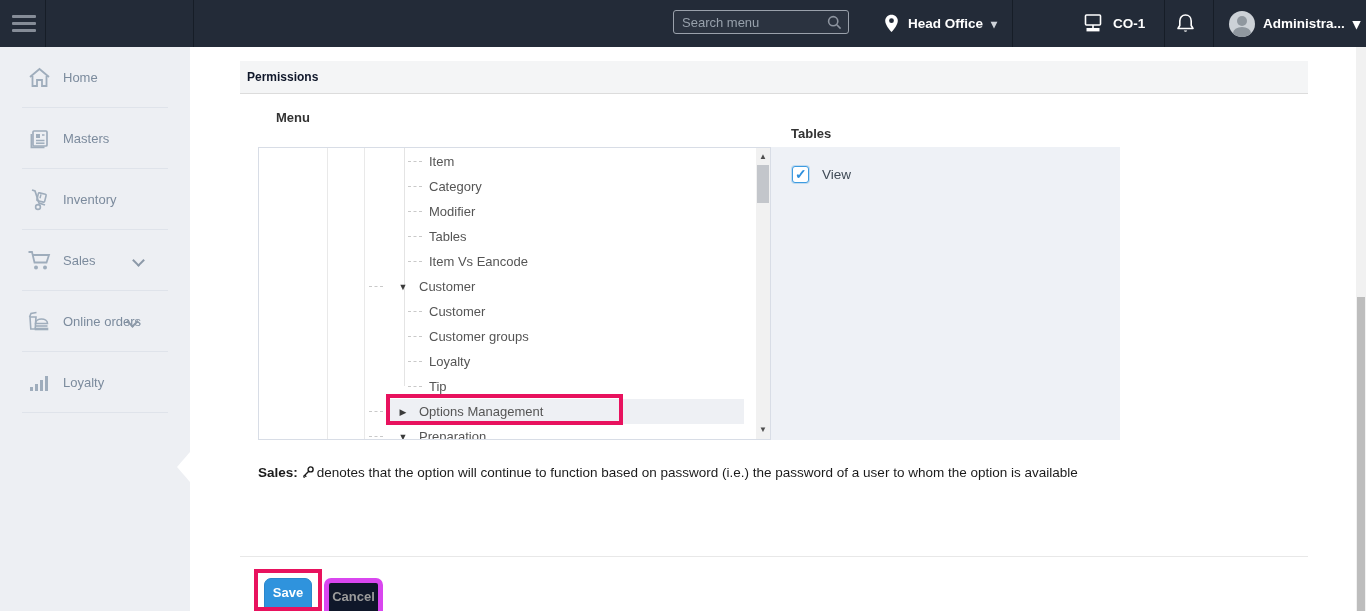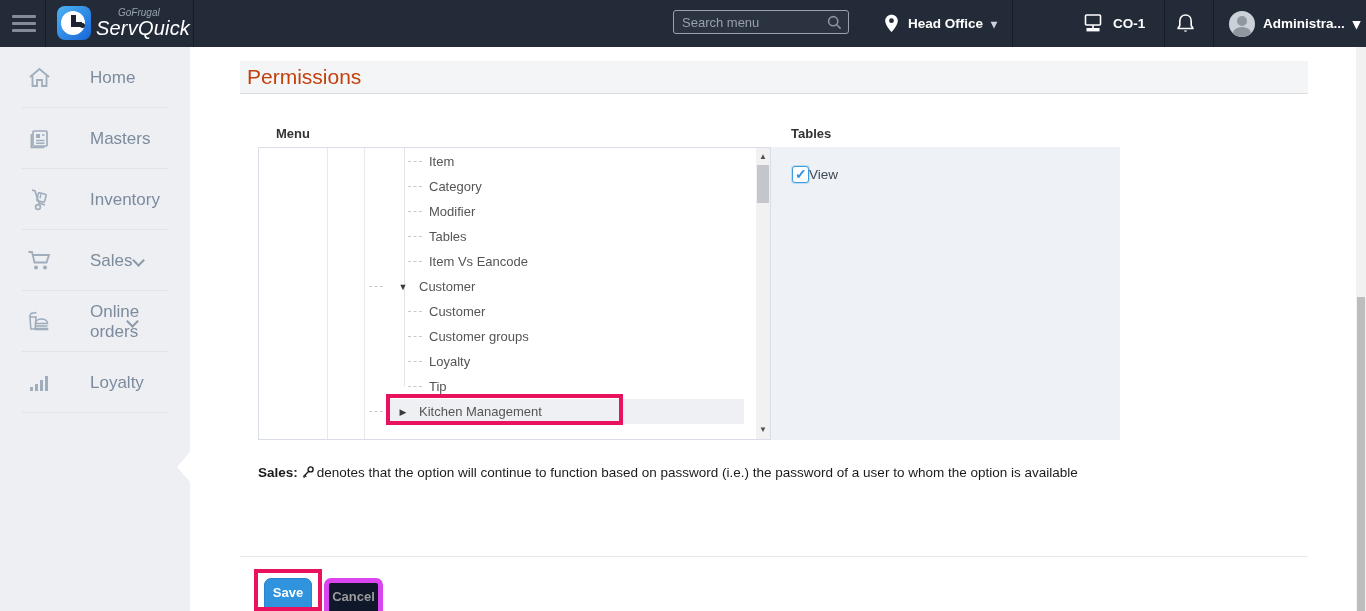--- a/index.html
+++ b/index.html
@@ -29,29 +29,29 @@
   .tb-chevron { color:#ced3d9; font-size:12px; margin-left:8px; }
   .avatar { width:26px; height:26px; border-radius:50%; background:#ccd1d7; position:relative; overflow:hidden; margin-right:8px; }
   .avatar .head { position:absolute; left:8px; top:5px; width:10px; height:10px; border-radius:50%; background:#8f979f; }
   .avatar .bodyy { position:absolute; left:4px; top:16px; width:18px; height:12px; border-radius:50% 50% 0 0; background:#8f979f; }
 
   
   .sidebar { position:absolute; left:0; top:47px; width:190px; height:564px; background:#edeff3; z-index:10; }
   .sb-item { position:relative; height:61px; display:flex; align-items:center; padding-left:27px; cursor:pointer; }
   .sb-item::after { content:""; position:absolute; left:22px; right:22px; bottom:0; height:1px; background:#dfe3ea; }
   .sb-icon { width:24px; height:24px; margin-right:12px; display:flex; align-items:center; justify-content:center; }
-  .sb-label { font-size:17px; color:#7c8b9d;margin-left:27px; }
+  .sb-label { font-size:13px; color:#7c8b9d; }
   .sb-item.active .sb-label { color:#36404d; font-weight:bold; }
   .sb-chev { position:absolute; width:9px; height:9px; border-right:2px solid #8c99a8; border-bottom:2px solid #8c99a8; transform:rotate(45deg); top:26px; }
   .sb-notch { position:absolute; right:0; top:405px; width:0; height:0; border-top:15px solid transparent; border-bottom:15px solid transparent; border-right:13px solid #ffffff; }
 
   
   .content { position:absolute; left:190px; top:47px; width:1166px; height:564px; background:#fff; }
   .page-header { position:absolute; left:50px; top:14px; width:1068px; height:33px; background:#f4f5f6; border-bottom:1px solid #dcdcdc; }
-  .page-header h1 { font-size:21px; font-weight:normal; color:#c2410c; line-height:32px; padding-left:7px; }
+  .page-header h1 { font-size:12px; font-weight:bold; color:#0f172a; line-height:32px; padding-left:7px; }
   .sec-label { position:absolute; font-size:13px; font-weight:bold; color:#333; }
 
   
   .tree-panel { position:absolute; left:68px; top:100px; width:513px; height:293px; background:#fff; border:1px solid #d8dde6; overflow:hidden; }
   .col-line { position:absolute; top:0; width:1px; height:100%; background:#e9e9e9; }
   .tree-vline { position:absolute; left:145px; top:0; width:1px; height:238px; background:#e4e4e4; }
   .tree-row { position:absolute; left:0; width:100%; height:25px; display:flex; align-items:center; font-size:13px; color:#555; cursor:pointer; }
   .row-hl { position:absolute; left:128px; top:251px; width:357px; height:25px; background:#eef0f4; }
   .dash { border-top:1px dashed #c9c9c9; height:0; }
   .lvl1 .dash { position:absolute; left:110px; width:14px; }
@@ -66,21 +66,21 @@
   
   .tree-sb { position:absolute; right:0; top:0; width:14px; height:100%; background:#f1f1f1; }
   .tree-sb .arr { position:absolute; left:0; width:14px; height:14px; font-size:8px; color:#4f4f4f; text-align:center; line-height:14px; cursor:pointer; }
   .tree-sb .thumb { position:absolute; left:1px; top:17px; width:12px; height:38px; background:#c3c6cb; cursor:pointer; }
 
   
   .options-panel { position:absolute; left:581px; top:100px; width:349px; height:293px; background:#eef1f6; }
   .opt-row { position:absolute; left:21px; top:19px; display:flex; align-items:center; }
   .checkbox { width:17px; height:17px; background:#fff; border:1px solid #3d9be0; border-radius:3px; position:relative; cursor:pointer; box-shadow:0 0 0 1px rgba(61,155,224,.25); }
   .checkbox.checked::after { content:"✓"; position:absolute; left:2px; top:-1px; font-size:14px; font-weight:bold; color:#2f8fdc; }
-  .opt-label { font-size:13.5px; color:#3f4a56; }
+  .opt-label { margin-left:13px; font-size:13.5px; color:#3f4a56; }
 
   
   .note { position:absolute; left:68px; top:418px; font-size:13.5px; color:#1b1b1b; }
   .note b { margin-right:4px; }
   .note svg { vertical-align:-1px; margin-right:3px; }
 
   
   .footer-line { position:absolute; left:50px; top:509px; width:1068px; height:1px; background:#e8e8e8; }
   .btn { position:absolute; top:531px; height:41px; border-radius:7px; font-size:13px; font-weight:bold; text-align:center; line-height:27px; cursor:pointer; }
   .btn-save { left:74px; width:48px; background:#2f93dd; border:1px solid #2a86cc; color:#fff; }
@@ -100,32 +100,20 @@
 
 <div class="stage">
 
   <div class="topbar">
     <div class="hamburger">
         <span></span>
         <span></span>
         <span></span>
       </div>
     <div class="tb-div" style="left:45px"></div>
-    <div class="logo">
-      <div class="logo-badge">
-        <div class="clock"></div>
-          <div class="hand-v"></div>
-          <div class="hand-h"></div>
-          <div class="dot"></div>
-      </div>
-      <div class="brand-text">
-        <div class="brand-top">GoFrugal</div>
-        <div class="brand-bottom">ServQuick</div>
-      </div>
-    </div>
     <div class="tb-div" style="left:193px"></div>
 
     <div class="search-box">
       <input type="text" placeholder="Search menu" style="">
       <svg width="15" height="15" viewBox="0 0 15 15">
           <circle cx="6.2" cy="6.2" r="4.6" fill="none" stroke="#8d949f" stroke-width="1.6"></circle>
           <line x1="9.8" y1="9.8" x2="13.6" y2="13.6" stroke="#8d949f" stroke-width="1.6"></line>
         </svg>
     </div>
 
@@ -236,21 +224,21 @@
     </div>
     <div class="sb-notch"></div>
   </div>
 
   <div class="content">
 
     <div class="page-header">
       <h1>Permissions</h1>
     </div>
 
-    <div class="sec-label" style="left:86px; top:79px">Menu</div>
+    <div class="sec-label" style="left:86px; top:63px">Menu</div>
     <div class="sec-label" style="left:601px; top:79px">Tables</div>
 
     <div class="tree-panel">
       <div class="col-line" style="left:68px"></div>
       <div class="col-line" style="left:105px"></div>
       <div class="tree-vline"></div>
       <div class="row-hl"></div>
 
       <div class="tree-row lvl2" style="top:1px">
           <span class="dash"></span>
@@ -289,21 +277,26 @@
           <span class="dash"></span>
           <span class="tree-label">Customer groups</span>
         </div>
       <div class="tree-row lvl2" style="top:226px">
           <span class="dash"></span>
           <span class="tree-label">Tip</span>
         </div>
       <div class="tree-row lvl1" style="top:251px">
           <span class="dash"></span>
           <span class="tg col"></span>
-          <span class="tree-label">Kitchen Management</span>
+          <span class="tree-label">Options Management</span>
+        </div>
+      <div class="tree-row lvl1" style="top:276px">
+          <span class="dash"></span>
+          <span class="tg exp"></span>
+          <span class="tree-label">Preparation</span>
         </div>
 
       <div class="tree-sb">
         <div class="arr" style="top:2px">▲</div>
         <div class="thumb"></div>
         <div class="arr" style="bottom:2px">▼</div>
       </div>
     </div>
 
     <div class="options-panel">

